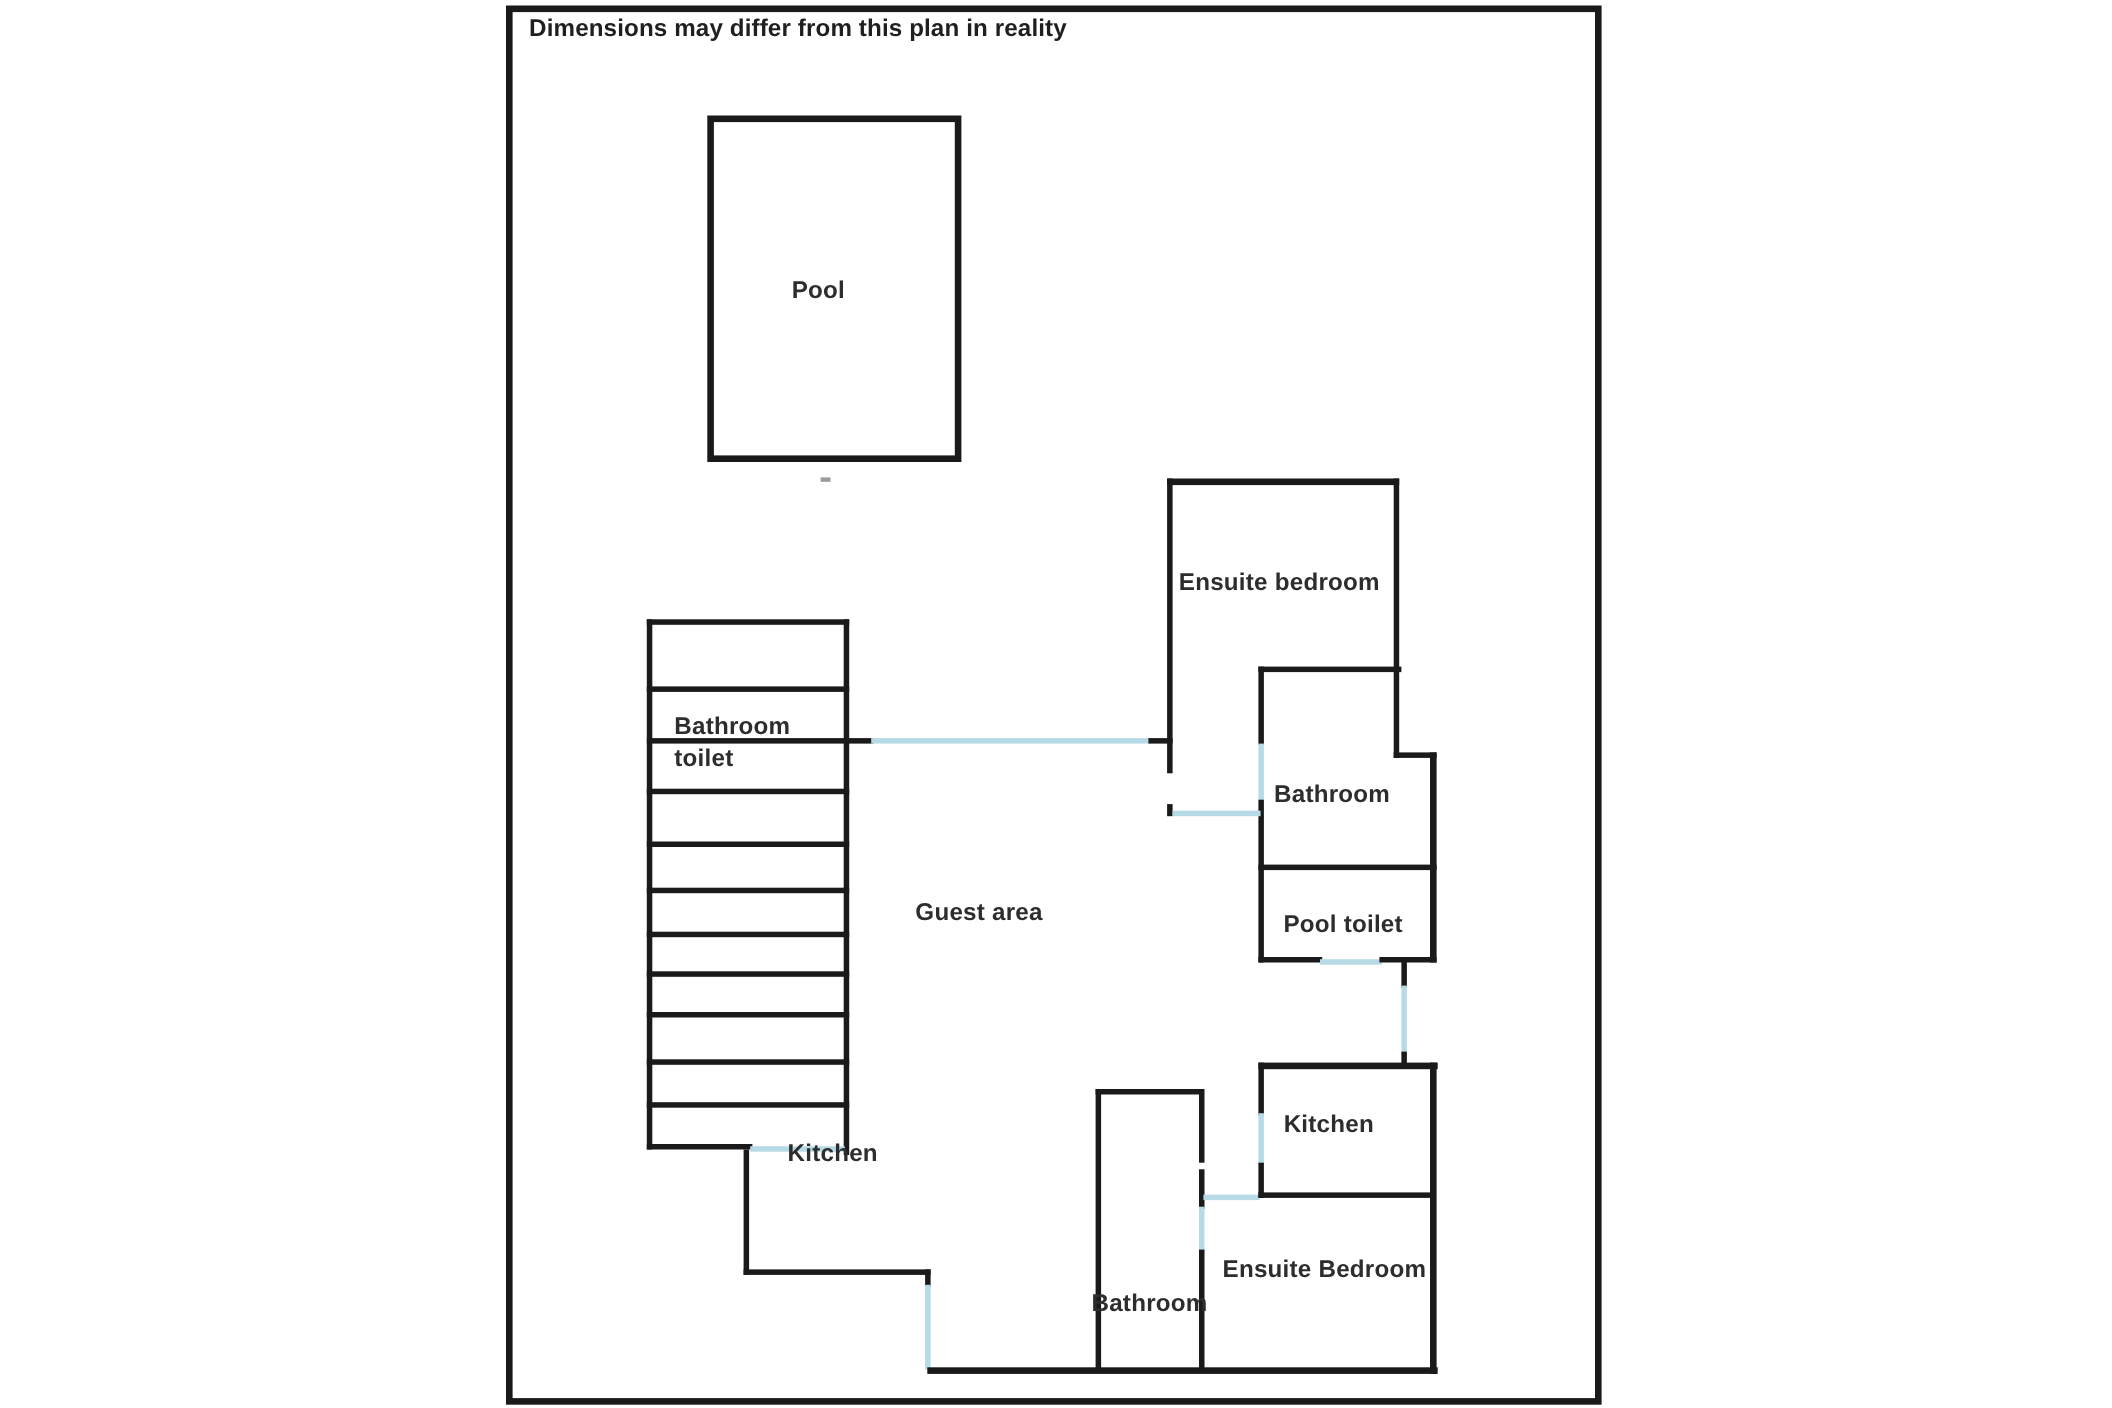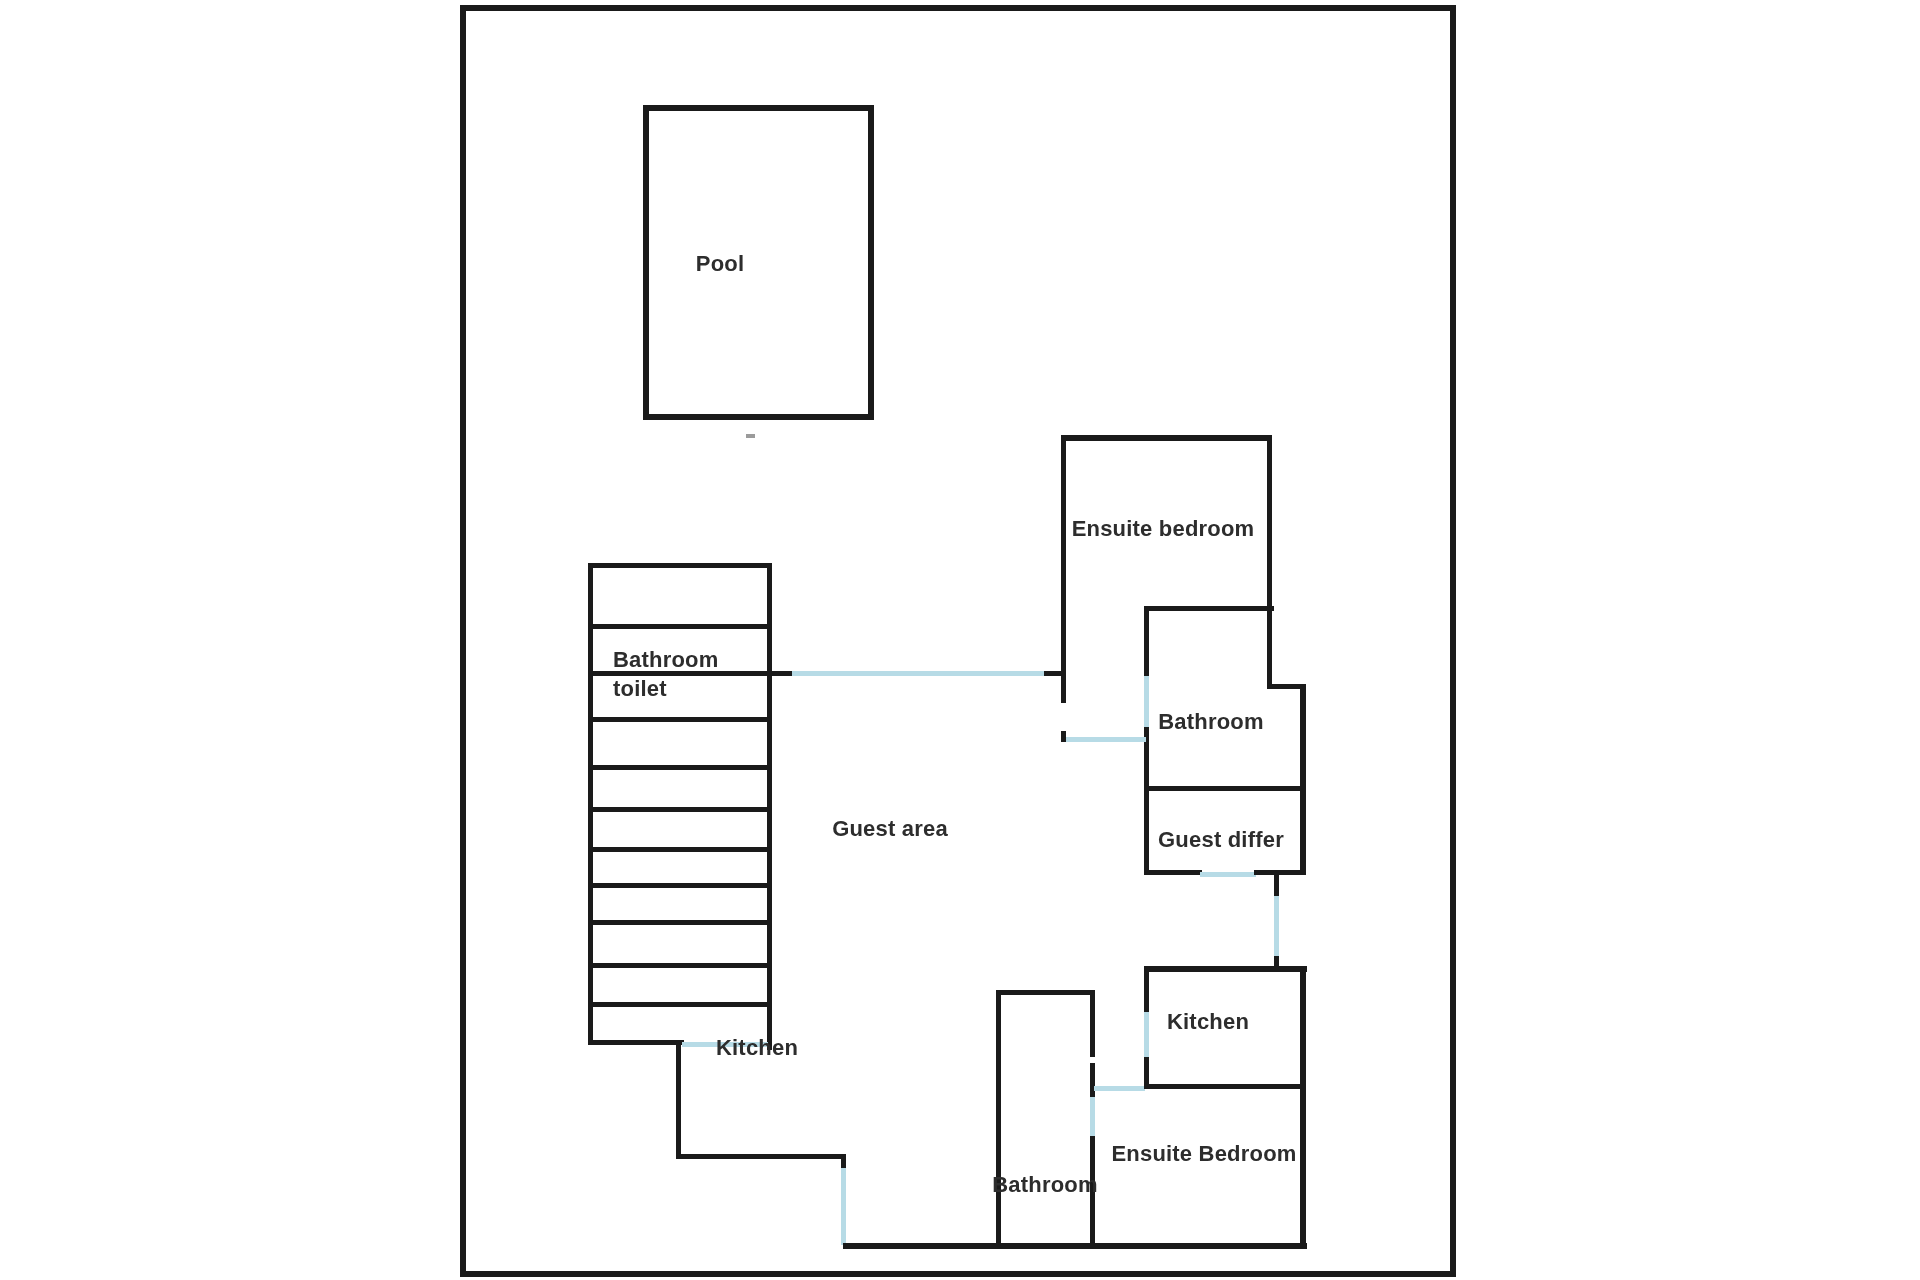--- a/index.html
+++ b/index.html
@@ -25,20 +25,21 @@
   }
   .mark{position:absolute;background:#9b9b9b;}
 </style>
 </head>
 <body>
 
 <div id="canvas" style="--wall: #1a1a1a; --door: #b7dbe6;">
 
   <div class="outline" style="left:460px;top:5px;width:996px;height:1272px;"></div>
 
+  <div class="disclaimer">Dimensions may differ from this plan in reality</div>
 
   <div class="outline" style="left:643px;top:105px;width:231px;height:315px;"></div>
   <div class="mark" style="left:746px;top:434px;width:9px;height:4px;"></div>
 
   <div id="walls">
       <div class="w" style="left: 588px; top: 563px; width: 184px; height: 5px;"></div>
       <div class="w" style="left: 588px; top: 563px; width: 5px; height: 482px;"></div>
       <div class="w" style="left: 767px; top: 563px; width: 5px; height: 487px;"></div>
       <div class="w" style="left: 588px; top: 1040px; width: 96px; height: 5px;"></div>
       <div class="d" style="left: 682px; top: 1042px; width: 86px; height: 5px;"></div>
@@ -86,36 +87,36 @@
       <div class="w" style="left: 588px; top: 717px; width: 184px; height: 5px;"></div>
       <div class="w" style="left: 588px; top: 765px; width: 184px; height: 5px;"></div>
       <div class="w" style="left: 588px; top: 807px; width: 184px; height: 5px;"></div>
       <div class="w" style="left: 588px; top: 847px; width: 184px; height: 5px;"></div>
       <div class="w" style="left: 588px; top: 883px; width: 184px; height: 5px;"></div>
       <div class="w" style="left: 588px; top: 920px; width: 184px; height: 5px;"></div>
       <div class="w" style="left: 588px; top: 963px; width: 184px; height: 5px;"></div>
       <div class="w" style="left: 588px; top: 1002px; width: 184px; height: 5px;"></div>
     </div>
 
-  <div class="room-label" style="left:720px;top:264px;">Pool</div>
+  <div class="room-label" style="left:744px;top:264px;">Pool</div>
 
   <div class="block-label" style="left:613px;top:645px;">
     <div>Bathroom</div>
     <div>toilet</div>
   </div>
 
   <div class="room-label" style="left:890px;top:829px;">Guest area</div>
 
   <div class="room-label" style="left:757px;top:1048px;">Kitchen</div>
 
   <div class="room-label" style="left:1163px;top:529px;">Ensuite bedroom</div>
 
   <div class="room-label" style="left:1211px;top:722px;">Bathroom</div>
 
-  <div class="room-label" style="left:1221px;top:840px;">Guest differ</div>
+  <div class="room-label" style="left:1221px;top:840px;">Pool toilet</div>
 
   <div class="room-label" style="left:1208px;top:1022px;">Kitchen</div>
 
   <div class="room-label" style="left:1204px;top:1154px;">Ensuite Bedroom</div>
 
   <div class="room-label" style="left:1045px;top:1185px;">Bathroom</div>
 
 </div>
 
 </body></html>

